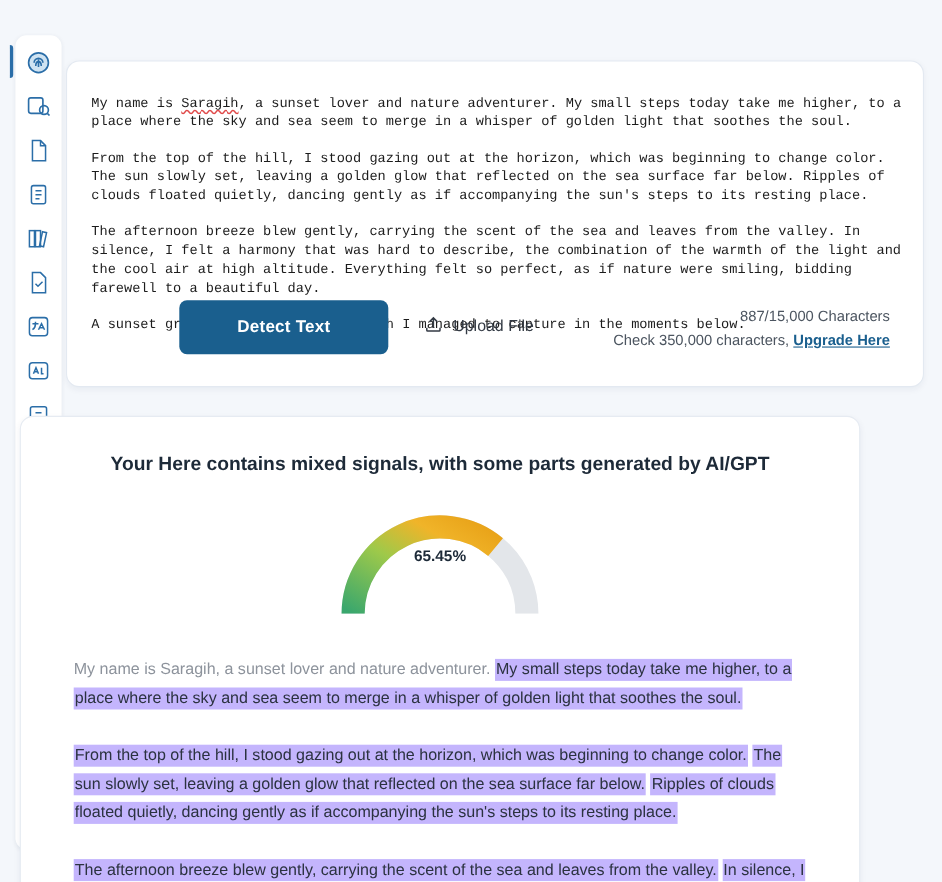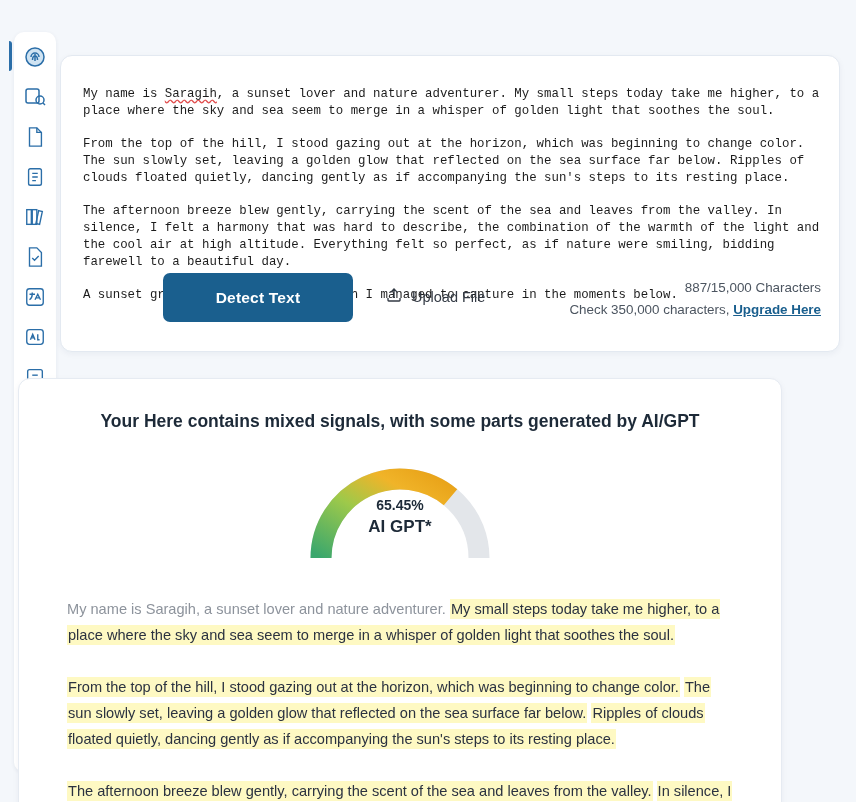--- a/index.html
+++ b/index.html
@@ -67,21 +67,21 @@
     overflow: hidden;
     outline: none;
   }
   .editor p { margin: 0 0 16px 0; }
   .misspell {
     text-decoration: underline wavy #e04a4a;
     text-underline-offset: 2px;
   }
   .controls {
     position: absolute;
-    left: 0; right: 0; bottom: 16px;
+    left: 0; right: 12px; bottom: 16px;
     height: 62px;
   }
   .detect-btn {
     position: absolute;
     left: 102px; top: 0;
     width: 190px; height: 49px;
     background: #1a5f8e;
     color: #fff;
     border: none;
     border-radius: 7px;
@@ -150,21 +150,21 @@
   .gauge-sub { font-size: 17px; font-weight: bold; line-height: 22px; }
 
   .analysis {
     margin: 38px 48px 0 48px;
     font-size: 14.6px;
     line-height: 26px;
     color: #3b434e;
   }
   .analysis p { margin: 0 0 26px 0; }
   .hl {
-    background: #fef9c3;
+    background: #c4b5fd;
     color: #2b3240;
     padding: 2px 1px;
     box-decoration-break: clone;
     -webkit-box-decoration-break: clone;
   }
   .plain { color: #8d939c; }
 </style>
 </head>
 <body>
 
@@ -288,21 +288,20 @@
             <stop offset="45%" stop-color="#9ec94a"></stop>
             <stop offset="75%" stop-color="#f0b429"></stop>
             <stop offset="100%" stop-color="#e8a117"></stop>
           </linearGradient>
         </defs>
         <path d="M14 104 A79 79 0 0 1 172 104" fill="none" stroke="#e3e6ea" stroke-width="21"></path>
         <path d="M14 104 A79 79 0 0 1 143.5 43.3" fill="none" stroke="url(#gaugeGrad)" stroke-width="21"></path>
       </svg>
       <div class="gauge-label">
         <div class="gauge-pct">65.45%</div>
-        <div class="gauge-sub">AI GPT*</div>
       </div>
     </div>
 
     <div class="analysis">
       <p>
         <span class="plain">My name is Saragih, a sunset lover and nature adventurer. </span><span class="hl">My small steps today take me higher, to a place where the sky and sea seem to merge in a whisper of golden light that soothes the soul.</span>
       </p>
       <p>
         <span class="hl">From the top of the hill, I stood gazing out at the horizon, which was beginning to change color.</span> <span class="hl">The sun slowly set, leaving a golden glow that reflected on the sea surface far below.</span> <span class="hl">Ripples of clouds floated quietly, dancing gently as if accompanying the sun's steps to its resting place.</span>
       </p>

